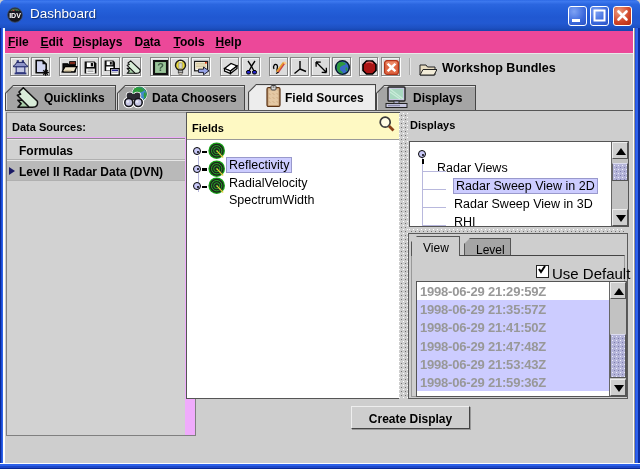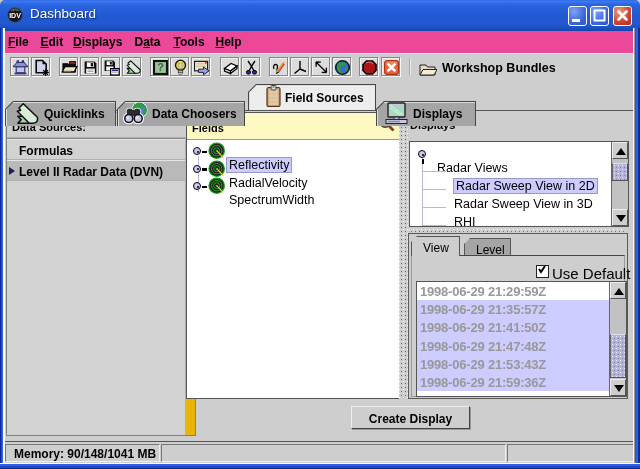--- a/index.html
+++ b/index.html
@@ -22,29 +22,29 @@
 #menubar span{position:absolute;top:4px;font-size:12px;font-weight:bold;color:#000}
 #menubar u{text-decoration:underline;text-underline-offset:1px}
 
 #toolbar{position:absolute;left:4px;top:53px;width:632px;height:31px;background:#cecece;border-top:1px solid #e8e8e8}
 .tb{position:absolute;top:57px;width:19px;height:19px;background:#dcdcdc;border:1px solid #858585;box-shadow:inset 1px 1px 0 #f2f2f2,1px 1px 0 #fdfdfd}
 .tb svg{position:absolute;left:0.5px;top:0.5px}
 #wb{position:absolute;left:442px;top:61px;font-size:12.5px;font-weight:bold}
 .tsep{position:absolute;top:58px;left:409px;width:2px;height:17px;background:#aaa;border-right:1px solid #e8e8e8}
 
 #tabrow{position:absolute;left:4px;top:84px;width:632px;height:26px;background:#cecece;z-index:3}
-.tab{position:absolute;top:17px;height:25px;background:#454545;font-size:12px;font-weight:bold;color:#000;
+.tab{position:absolute;top:1px;height:25px;background:#454545;font-size:12px;font-weight:bold;color:#000;
 clip-path:polygon(0 8px,8px 0,100% 0,100% 100%,0 100%)}
 .tab .in{position:absolute;left:1px;top:1px;right:1px;bottom:0;background:#a5a5a5;clip-path:polygon(0 7.5px,7.5px 0,100% 0,100% 100%,0 100%);box-shadow:inset 1px 1px 0 #dedede}
 .tab.sel{top:0;height:26px;z-index:4}
 .tab.sel .in{background:#ededed}
 .tab .lbl{position:absolute;font-style:normal;white-space:nowrap}
 #content{position:absolute;left:4px;top:110px;width:632px;height:331px;background:#cecece;border-top:1px solid #555;z-index:2}
 
-#leftp{position:absolute;left:2px;top:1px;width:190px;height:324px;border:1px solid #808080;border-top-color:#999;background:#eab308}
+#leftp{position:absolute;left:2px;top:1px;width:190px;height:324px;border:1px solid #808080;border-top-color:#999;background:#f0abfc}
 #leftp .hdr{height:24px;background:#cecece;font-size:11px;font-weight:bold;padding:8px 0 0 5px}
 #llist{position:absolute;left:0;top:25px;width:178px;height:297px;border-top:1px solid #888;background:#d2d2d2}
 .lrow{height:21px;font-size:12px;font-weight:bold;padding:4px 0 0 12px;background:#d2d2d2;border-bottom:1px solid #b0b0b0;border-top:1px solid #e5e5e5;position:relative}
 .lrow.sel{background:#b9b9b9}
 .lrow.sel:before{content:"";position:absolute;left:2px;top:6px;border-left:6px solid #1a1a66;border-top:4px solid transparent;border-bottom:4px solid transparent}
 
 #fieldsp{position:absolute;left:182px;top:1px;width:214px;height:287px;border:1px solid #555;background:#fff;overflow:hidden}
 #fieldsp .hdr{height:27px;background:#fef9c3;font-size:11px;font-weight:bold;padding:9px 0 0 5px;border-bottom:1px solid #999;position:relative}
 
 .trow{position:absolute;left:0;width:100%;height:17.5px;font-size:12.5px;white-space:nowrap;color:#000}
@@ -450,25 +450,20 @@
                     <path d="M6 9 L11 2 L1 2 Z" fill="#000"></path>
                   </svg>
                 </div>
             </div>
           </div>
         </div>
       </div>
     </div>
     <div id="cdbtn">Create Display</div>
   </div>
-  <div id="status">
-    <div class="scell" style="width:155px;margin-left:1px">Memory: 90/148/1041 MB</div>
-    <div class="scell" style="width:345px"></div>
-    <div class="scell" style="flex:1"></div>
-  </div>
   <div id="title">
     <svg id="ticon" viewBox="0 0 17 17">
         <circle cx="8.5" cy="8.5" r="7.8" fill="#14161f"></circle>
         <circle cx="8.5" cy="8.5" r="7.8" fill="none" stroke="#3a4a66" stroke-width="1"></circle>
         <path d="M4 4 A7 7 0 0 1 13 4" stroke="#4a6a4a" stroke-width="1.4" fill="none"></path>
         <rect x="6" y="3" width="2" height="1.4" fill="#b04a3a"></rect>
         <rect x="9" y="2.6" width="2" height="1.4" fill="#3a7a44"></rect>
         <text x="8.5" y="11.6" font-size="7.5" fill="#fff" text-anchor="middle" font-weight="bold" font-family="Liberation Sans">IDV</text>
       </svg>
     <span class="ttext">Dashboard</span>

